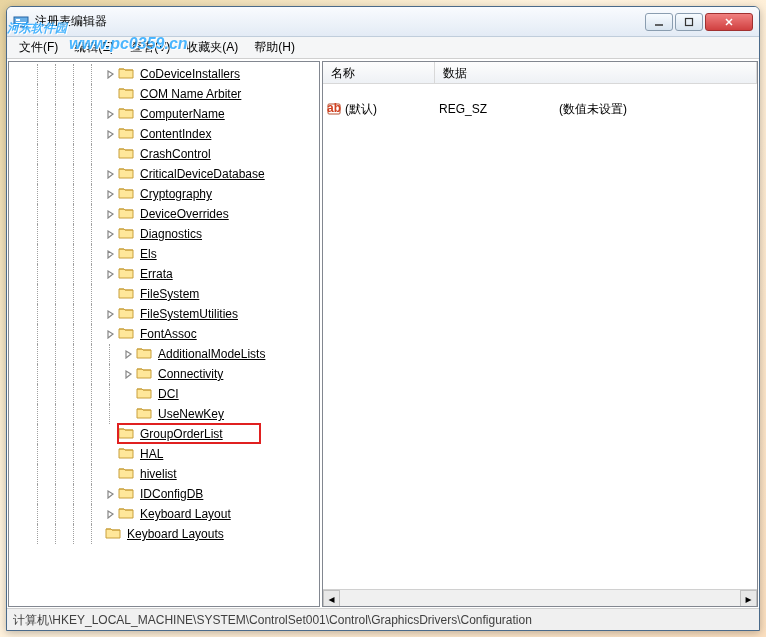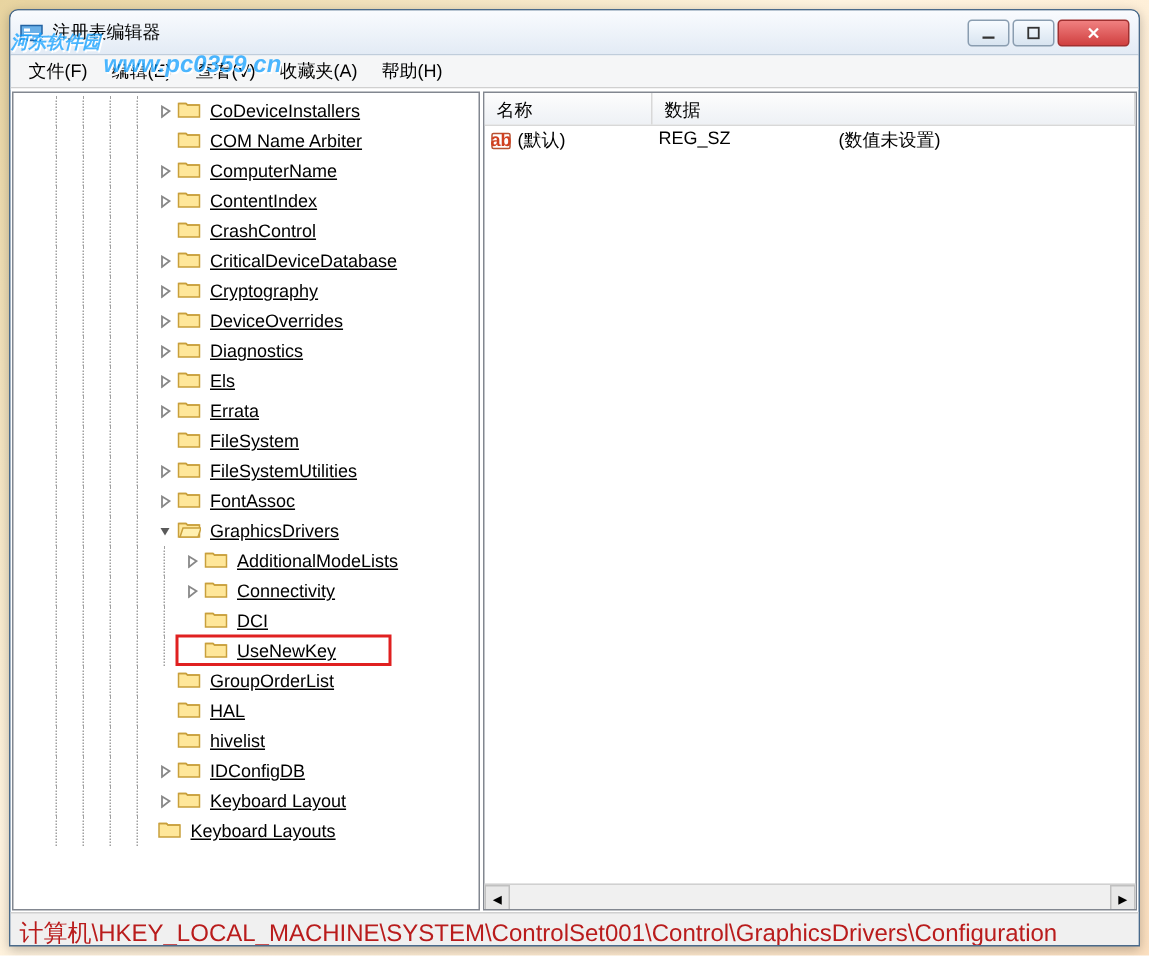--- a/index.html
+++ b/index.html
@@ -16,29 +16,29 @@
 .menu-item { padding: 3px 8px; cursor: pointer; display: flex; align-items: center; }
 .content { flex: 1; display: flex; overflow: hidden; border-top: 1px solid #fff; }
 .tree-pane { width: 312px; border: 1px solid #828790; margin: 1px; overflow-y: auto; overflow-x: hidden; background: #fff; position: relative; text-decoration: underline; }
 .values-pane { flex: 1; border: 1px solid #828790; margin: 1px; background: #fff; display: flex; flex-direction: column; overflow: hidden; }
 .val-header { height: 22px; background: linear-gradient(#fdfdfd,#eef1f5); border-bottom: 1px solid #d8d8d8; display: flex; }
 .val-col { padding: 3px 8px; border-right: 1px solid #d8d8d8; color: #000; }
 .val-col.name { width: 112px; }
 .val-col.type { width: 120px; }
 .val-col.data { flex: 1; }
 .val-body { flex: 1; overflow: auto; }
-.val-row { display: flex; height: 18px; align-items: flex-start; padding: 1px 0; }
+.val-row { display: flex; height: 18px; align-items: center; padding: 1px 0; margin-top: 16px; }
 .val-row .cell { padding: 0 4px; display: flex; align-items: center; gap: 4px; }
 .val-row .cell.name { width: 112px; }
 .val-row .cell.type { width: 120px; }
 .val-row .cell.data { flex: 1; }
 .sz-icon { width: 14px; height: 14px; }
 .val-scroll { height: 17px; background: #f0f0f0; border-top: 1px solid #d0d0d0; display: flex; }
 .val-scroll .arrow { width: 17px; height: 17px; background: #e8e8e8; border: 1px solid #c0c0c0; display: flex; align-items: center; justify-content: center; }
-.statusbar { height: 22px; background: #f0f0f0; border-top: 1px solid #d0d0d0; padding: 3px 6px; color: #b91c1c; font-size: 16px; }
+.statusbar { height: 22px; background: #f0f0f0; border-top: 1px solid #d0d0d0; padding: 3px 6px; color: #404040; font-size: 12px; }
 .tree { padding: 2px 0; }
 .tree-row { display: flex; align-items: center; height: 20px; white-space: nowrap; }
 .expander { width: 11px; height: 11px; display: inline-flex; align-items: center; justify-content: center; margin-right: 2px; cursor: pointer; }
 .expander svg { width: 9px; height: 9px; }
 .folder-icon { width: 16px; height: 14px; margin-right: 4px; flex-shrink: 0; }
 .tree-label { padding: 1px 2px; cursor: default; }
 .tree-row.selected .tree-label { background: #cde8ff; outline: 1px dotted #4a90d9; }
 .highlight-box { position: absolute; border: 2px solid #e02020; pointer-events: none; }
 .watermark { position: absolute; top: 0; left: 0px; font-size: 28px; font-weight: bold; font-style: italic; color: rgba(0, 153, 255, 0.7); text-shadow: 1px 1px 0 #fff; pointer-events: none; z-index: 100; }
 .watermark .sub { display: block; font-size: 16px; margin-top: -4px; margin-left: 62px; }
@@ -345,39 +345,20 @@
               </svg>
             </span>
     <span><svg class="folder-icon" viewBox="0 0 16 14">
     <path d="M1 3 L1 12 L15 12 L15 4 L7 4 L6 3 Z" fill="#ffe79a" stroke="#c9a03c"></path>
     <path d="M1 3 L6 3 L7 4 L15 4" fill="none" stroke="#c9a03c"></path>
 
   </svg></span>
     <span class="tree-label">FontAssoc</span>
   </div>
           <div class="tree-row">
-    <span style="display:inline-block;width:96px;height:20px;position:relative;">
-      <span style="position:absolute;left:28px;top:0;bottom:0;border-left:1px dotted #a0a0a0;"></span>
-              <span style="position:absolute;left:46px;top:0;bottom:0;border-left:1px dotted #a0a0a0;"></span>
-              <span style="position:absolute;left:64px;top:0;bottom:0;border-left:1px dotted #a0a0a0;"></span>
-              <span style="position:absolute;left:82px;top:0;bottom:0;border-left:1px dotted #a0a0a0;"></span>
-    </span>
-    <span class="expander">
-              <svg viewBox="0 0 9 9">
-                <path d="M1 2 L7 2 L4 7 Z" fill="#595959"></path>
-              </svg>
-            </span>
-    <span><svg class="folder-icon" viewBox="0 0 16 14">
-    <path d="M1 3 L1 12 L15 12 L15 4 L7 4 L6 3 Z" fill="#ffe79a" stroke="#c9a03c"></path>
-    <path d="M1 3 L6 3 L7 4 L15 4" fill="none" stroke="#c9a03c"></path>
-    <path d="M2 12 L4 6 L16 6 L14 12 Z" fill="#fff0b0" stroke="#c9a03c"></path>
-  </svg></span>
-    <span class="tree-label">GraphicsDrivers</span>
-  </div>
-          <div class="tree-row">
     <span style="display:inline-block;width:114px;height:20px;position:relative;">
       <span style="position:absolute;left:28px;top:0;bottom:0;border-left:1px dotted #a0a0a0;"></span>
               <span style="position:absolute;left:46px;top:0;bottom:0;border-left:1px dotted #a0a0a0;"></span>
               <span style="position:absolute;left:64px;top:0;bottom:0;border-left:1px dotted #a0a0a0;"></span>
               <span style="position:absolute;left:82px;top:0;bottom:0;border-left:1px dotted #a0a0a0;"></span>
               <span style="position:absolute;left:100px;top:0;bottom:0;border-left:1px dotted #a0a0a0;"></span>
     </span>
     <span class="expander">
               <svg viewBox="0 0 9 9">
                 <path d="M2 1 L7 4 L2 8 Z" fill="none" stroke="#888" stroke-width="1.2"></path>

